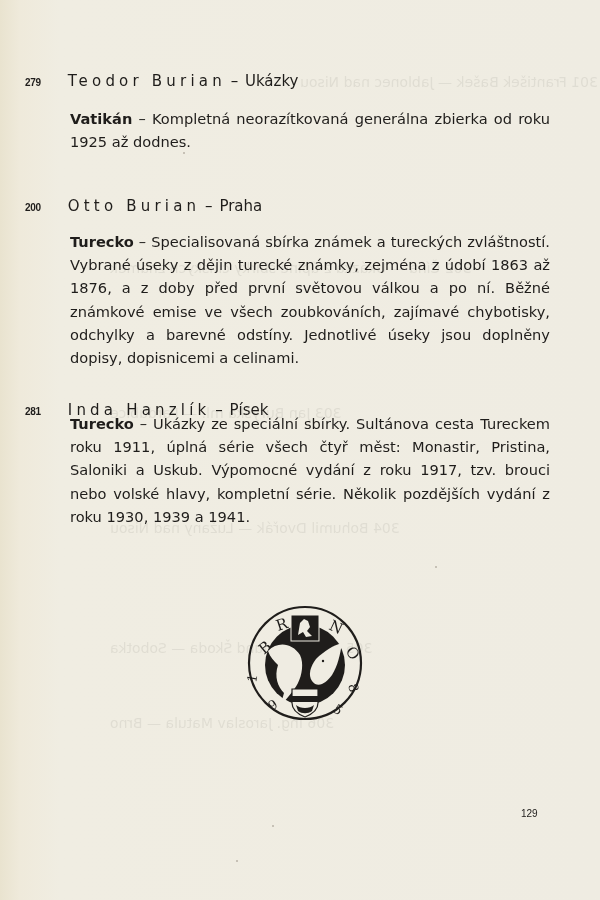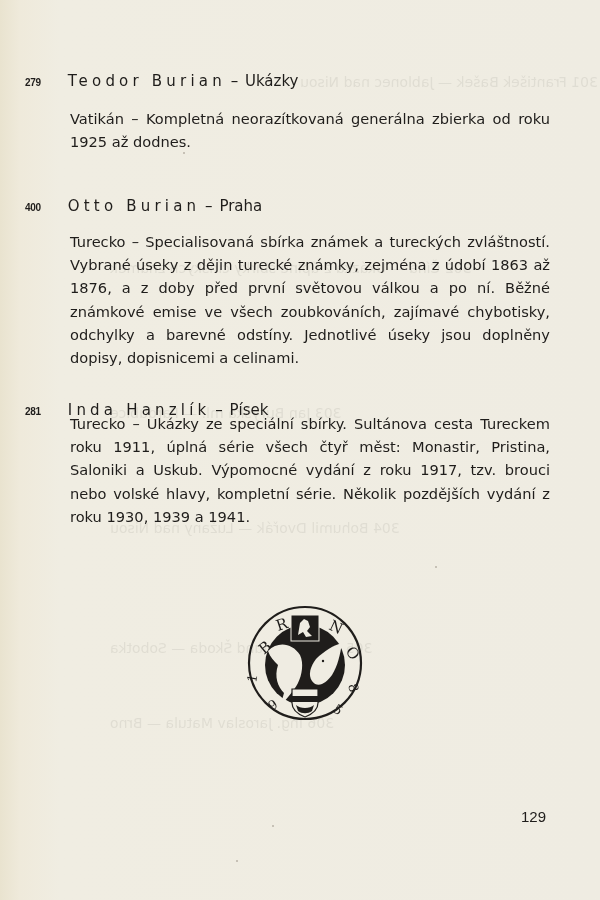--- a/index.html
+++ b/index.html
@@ -54,34 +54,34 @@
     }
     .entry-body {
       position: absolute;
       left: 70px;
       width: 480px;
       font-size: 14.6px;
       line-height: 23.2px;
       text-align: justify;
     }
     .entry-body .country {
-      font-weight: normal;
+      font-weight: bold;
     }
     .emblem {
       position: absolute;
       left: 244px;
       top: 603px;
       width: 122px;
       height: 118px;
     }
     .page-number {
       position: absolute;
       left: 521px;
       top: 808px;
-      font-size: 15px;
+      font-size: 10px;
       font-family: "Liberation Sans", sans-serif;
     }
     .speck {
       position: absolute;
       width: 2px; height: 2px;
       border-radius: 50%;
       background: rgba(80,70,60,0.35);
     }
   </style>
 </head>
@@ -100,21 +100,21 @@
     <span class="entry-num">279</span>
     <span class="entry-name">Teodor Burian</span>
     <span>–</span>
     <span class="entry-place">Ukázky</span>
   </div>
   <div class="entry-body" style="top:107px;">
     <span class="country">Vatikán</span><span> – </span><span>Kompletná neorazítkovaná generálna zbierka od roku 1925 až dodnes.</span>
   </div>
 
   <div class="entry-head" style="top:196px;">
-    <span class="entry-num">400</span>
+    <span class="entry-num">200</span>
     <span class="entry-name">Otto Burian</span>
     <span>–</span>
     <span class="entry-place">Praha</span>
   </div>
   <div class="entry-body" style="top:230px;">
     <span class="country">Turecko</span><span> – </span><span>Specialisovaná sbírka známek a tureckých zvláštností. Vybrané úseky z dějin turecké známky, zejména z údobí 1863 až 1876, a z doby před první světovou válkou a po ní. Běžné známkové emise ve všech zoubkováních, zajímavé chybotisky, odchylky a barevné odstíny. Jednotlivé úseky jsou doplněny dopisy, dopisnicemi a celinami.</span>
   </div>
 
   <div class="entry-head" style="top:400px;">
     <span class="entry-num">281</span>

